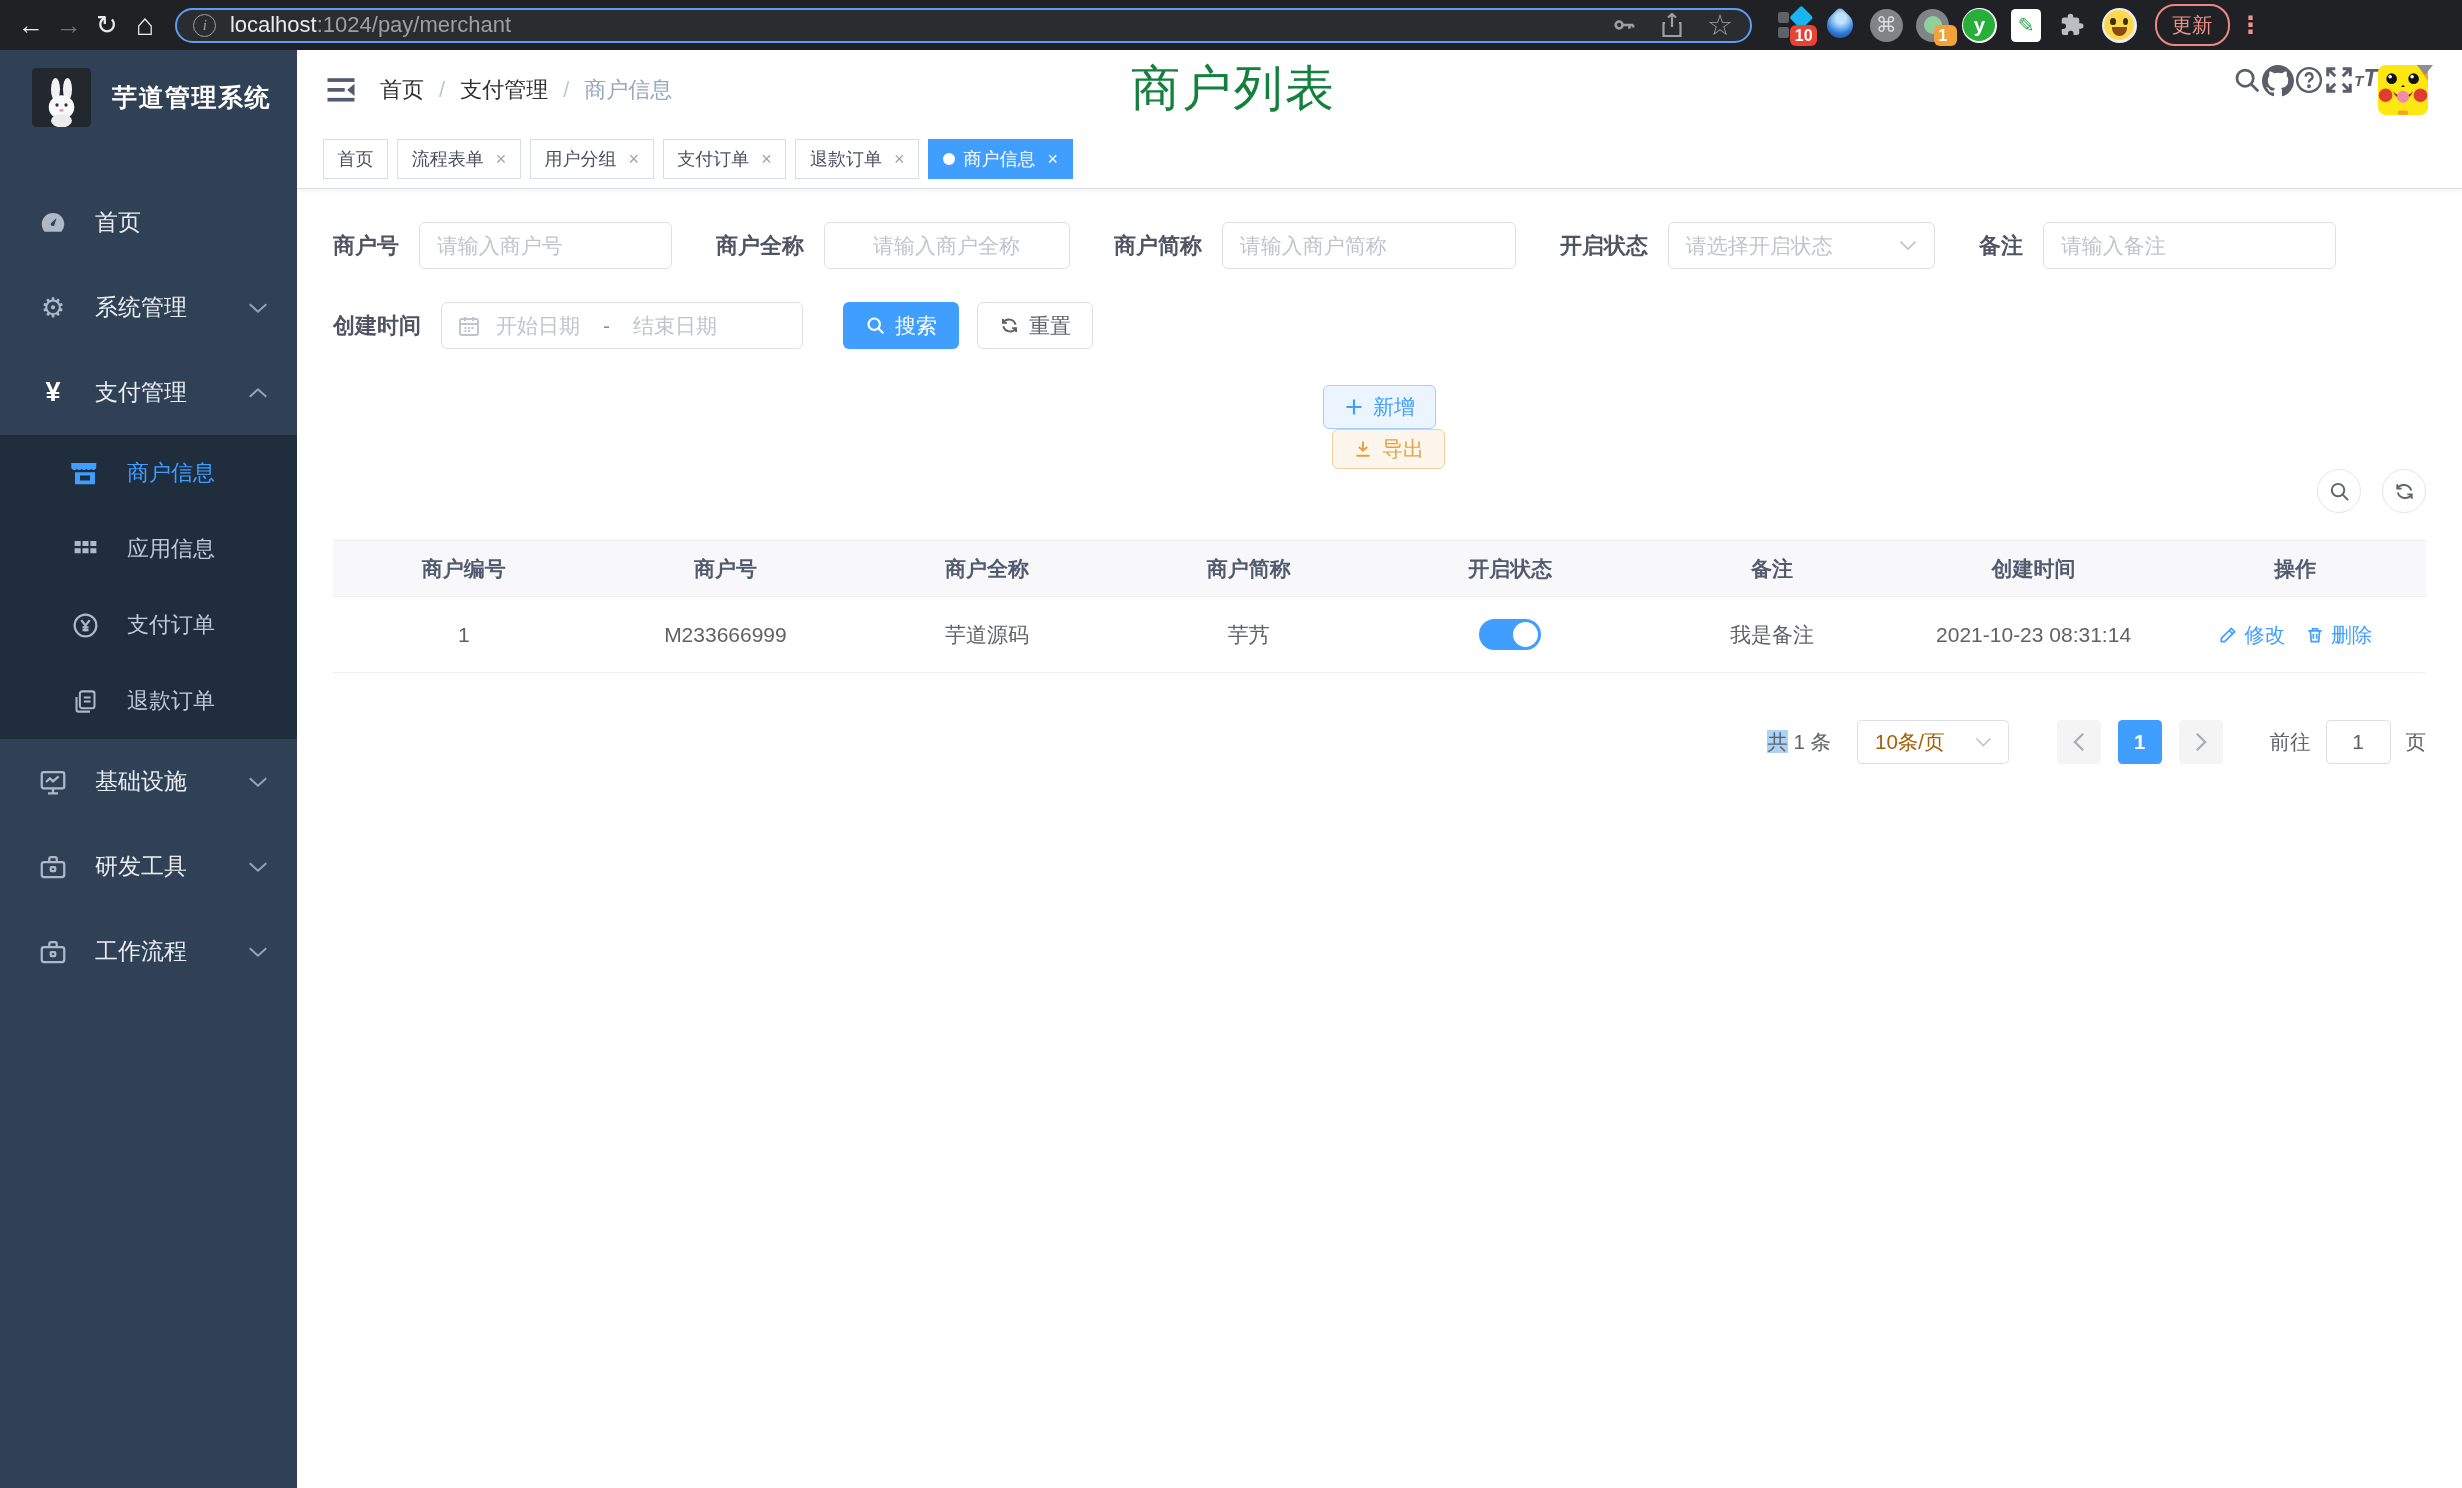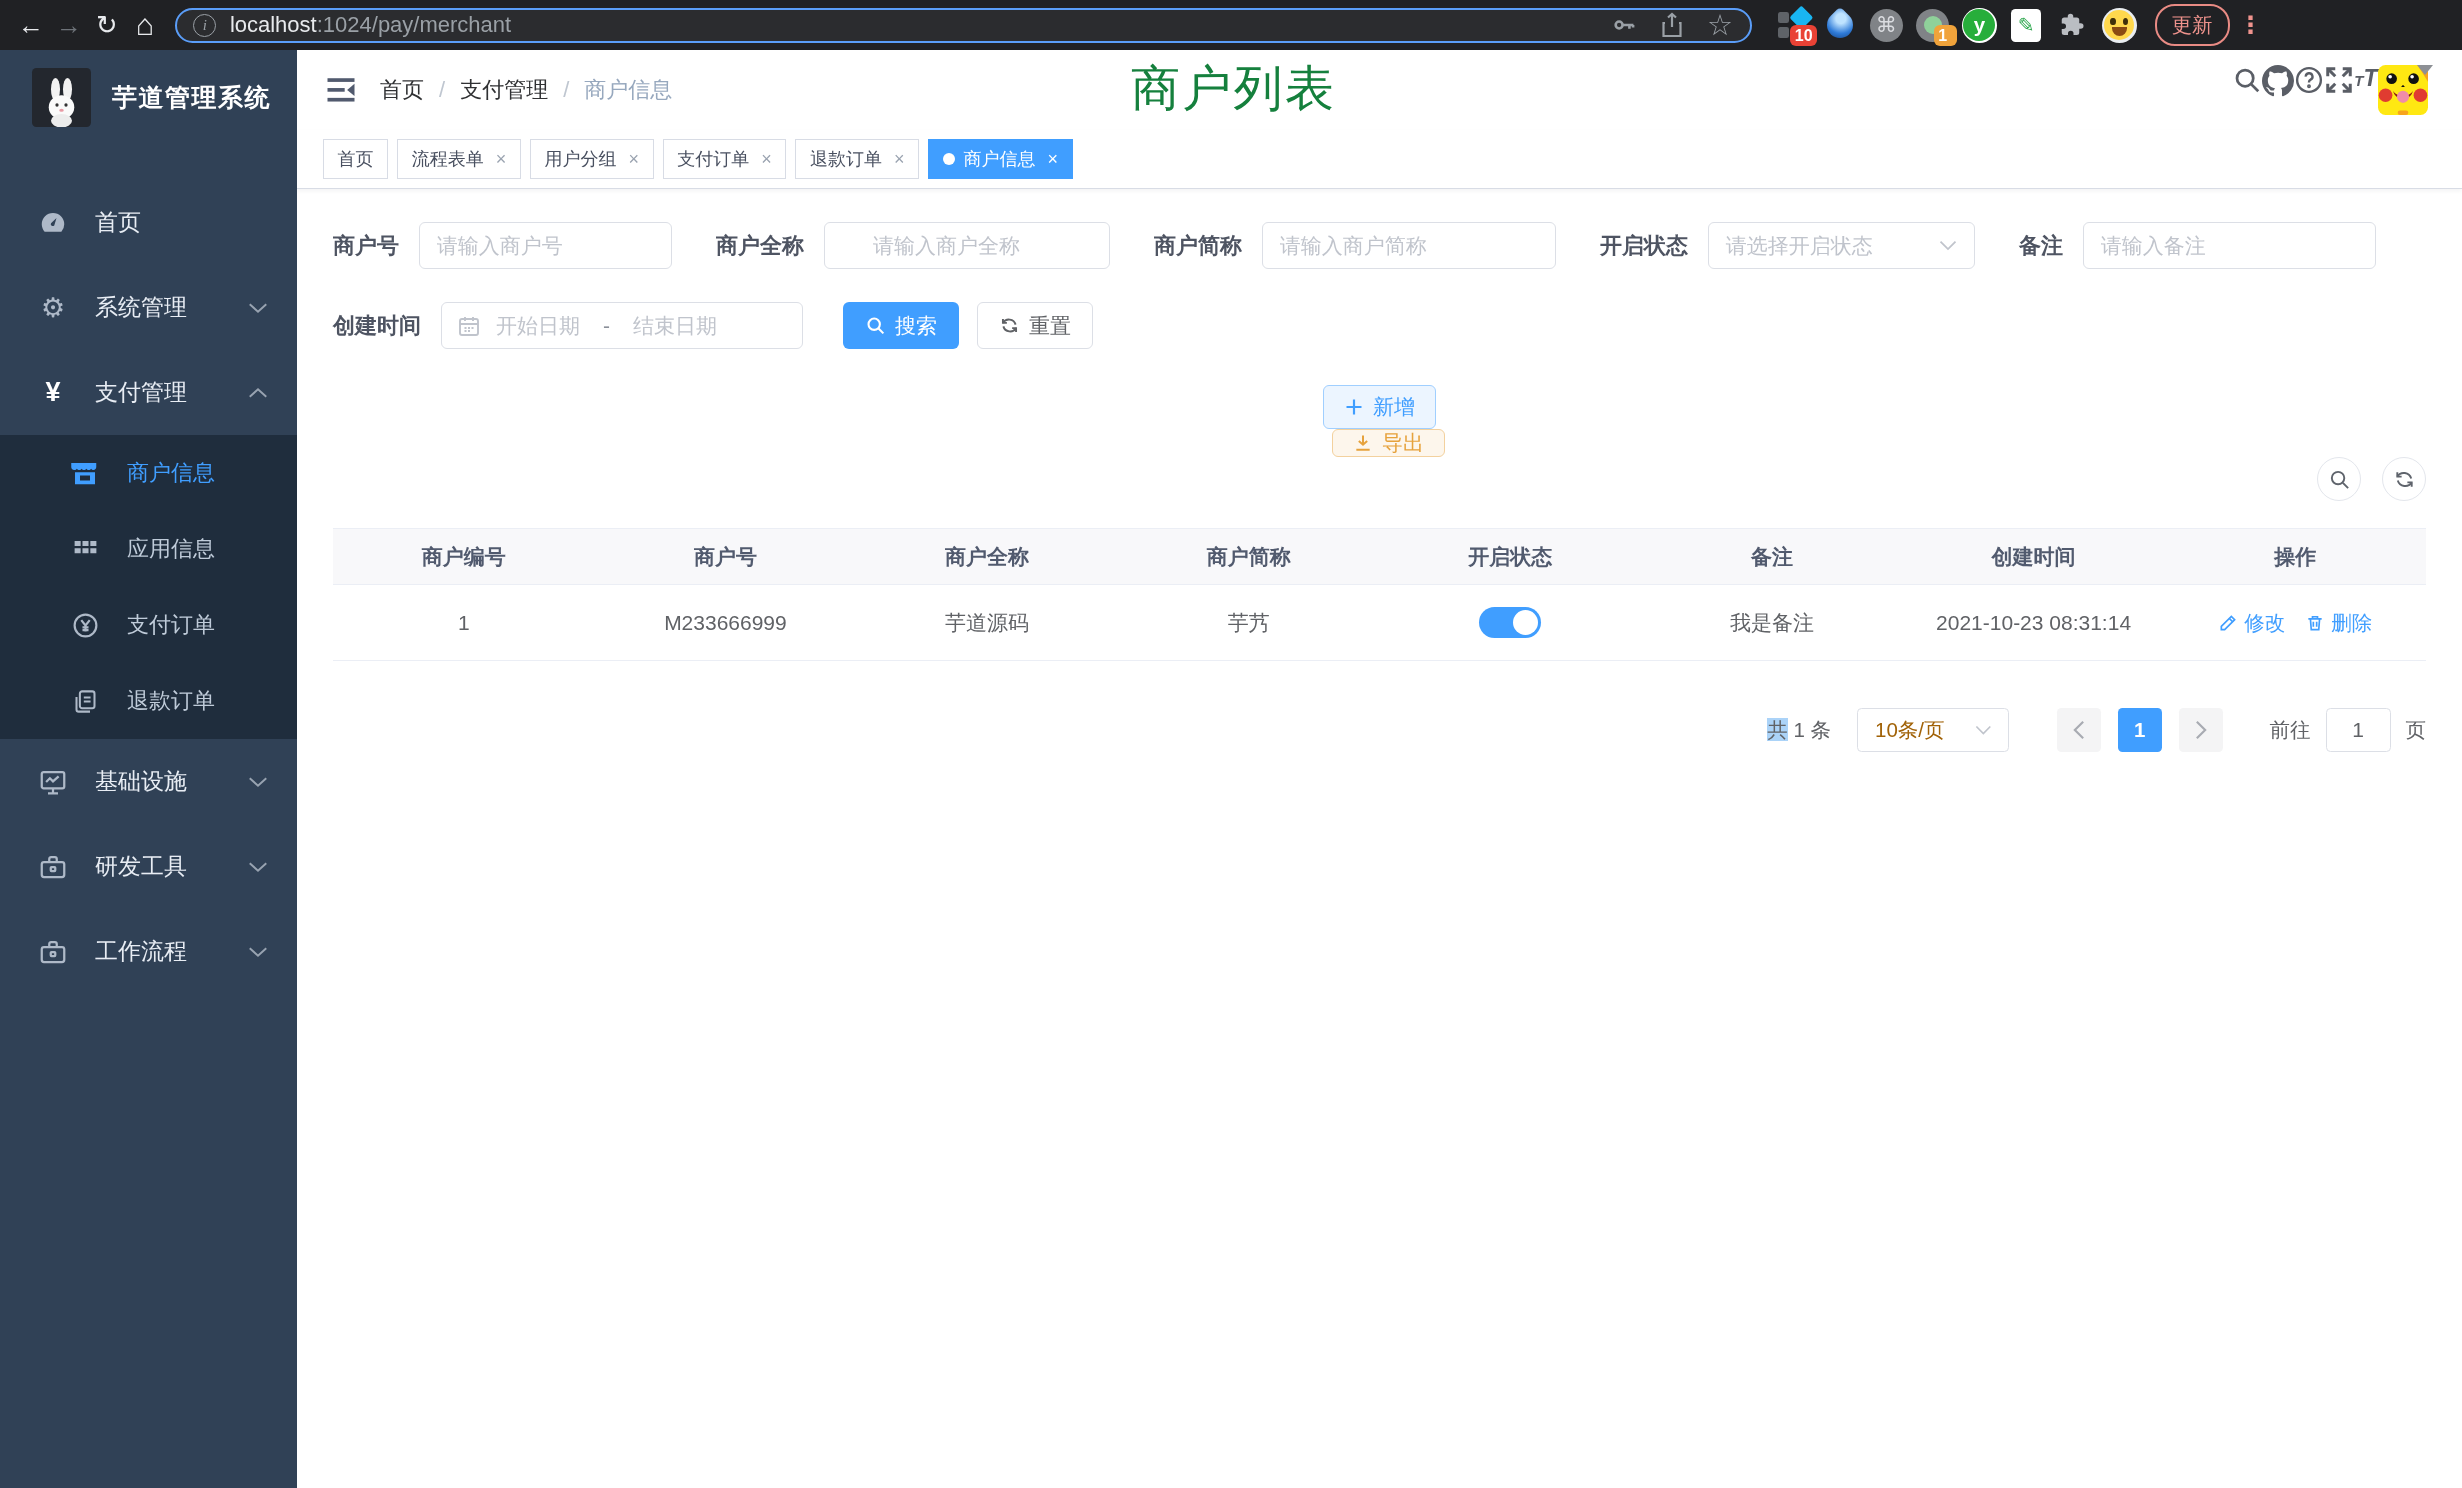--- a/index.html
+++ b/index.html
@@ -89,21 +89,21 @@
   .select-box .ph { flex:1; font-size:21px; }
   .date-range { width:362px; height:47px; border:1.5px solid #dcdfe6; border-radius:6px; display:flex; align-items:center; padding:0 15px; color:#c0c4cc; font-size:21px; background:#fff; }
   .date-range .cal { margin-right:15px; color:#c0c4cc; display:flex; }
   .date-range .sep { margin:0 23px; color:#8a8f99; }
   .btn { height:47px; border-radius:6px; font-size:21px; display:inline-flex; align-items:center; justify-content:center; padding:0 21px; border:1.5px solid transparent; cursor:pointer; white-space:nowrap; }
   .btn svg, .btn .bi { margin-right:9px; }
   .btn-primary { background:#409eff; color:#fff; margin-left:20px; }
   .btn-default { background:#fff; border-color:#dcdfe6; color:#606266; margin-left:18px; }
   .action-row { margin-top:36px; display:flex; align-items:center;flex-direction:column; }
   .btn-plain-blue { height:44px; background:#ecf5ff; border-color:#a0cfff; color:#409eff; padding:0 20px; }
-  .btn-plain-warn { height:28px; background:#fdf6ec; border-color:#f3d19e; color:#e6a23c; padding:8px 20px; margin-left:18px; }
+  .btn-plain-warn { height:40px; background:#fdf6ec; border-color:#f3d19e; color:#e6a23c; padding:8px 20px; margin-left:18px; }
   .round-btns { margin-left:auto; display:flex; gap:21px; }
   .circle-btn { width:44px; height:44px; border-radius:50%; border:1.5px solid #e3e6ec; background:#fff; color:#5f646c; display:flex; align-items:center; justify-content:center; cursor:pointer; }
 
   .tbl { margin-top:27px; width:100%; border-top:0.8px solid #ebeef5; }
   .tr { display:flex; align-items:center; border-bottom:0.8px solid #ebeef5; }
   .tr.head { height:56px; background:#f8f8fa; }
   .tr.row { height:76px; background:#fff; }
   .th, .td { flex:1; text-align:center; font-size:21px; display:flex; align-items:center; justify-content:center; }
   .th { font-weight:700; color:#515a6e; }
   .td { color:#606266; }
@@ -425,21 +425,21 @@
 
     <div class="content">
 
       <div class="filter-row">
         <div class="fgroup">
           <span class="flabel">商户号</span>
           <input class="finput" style="width: 253px;" placeholder="请输入商户号">
         </div>
         <div class="fgroup">
           <span class="flabel">商户全称</span>
-          <input class="finput" style="width: 286px; padding-left: 48px;" placeholder="请输入商户全称">
+          <input class="finput" style="width: 246px; padding-left: 48px;" placeholder="请输入商户全称">
         </div>
         <div class="fgroup">
           <span class="flabel">商户简称</span>
           <input class="finput" style="width: 294px;" placeholder="请输入商户简称">
         </div>
         <div class="fgroup">
           <span class="flabel">开启状态</span>
           <div class="select-box">
             <span class="ph">请选择开启状态</span>
             <svg width="18" height="10.6" viewBox="0 0 24 14" fill="none" stroke="#c0c4cc" stroke-width="2.4">

